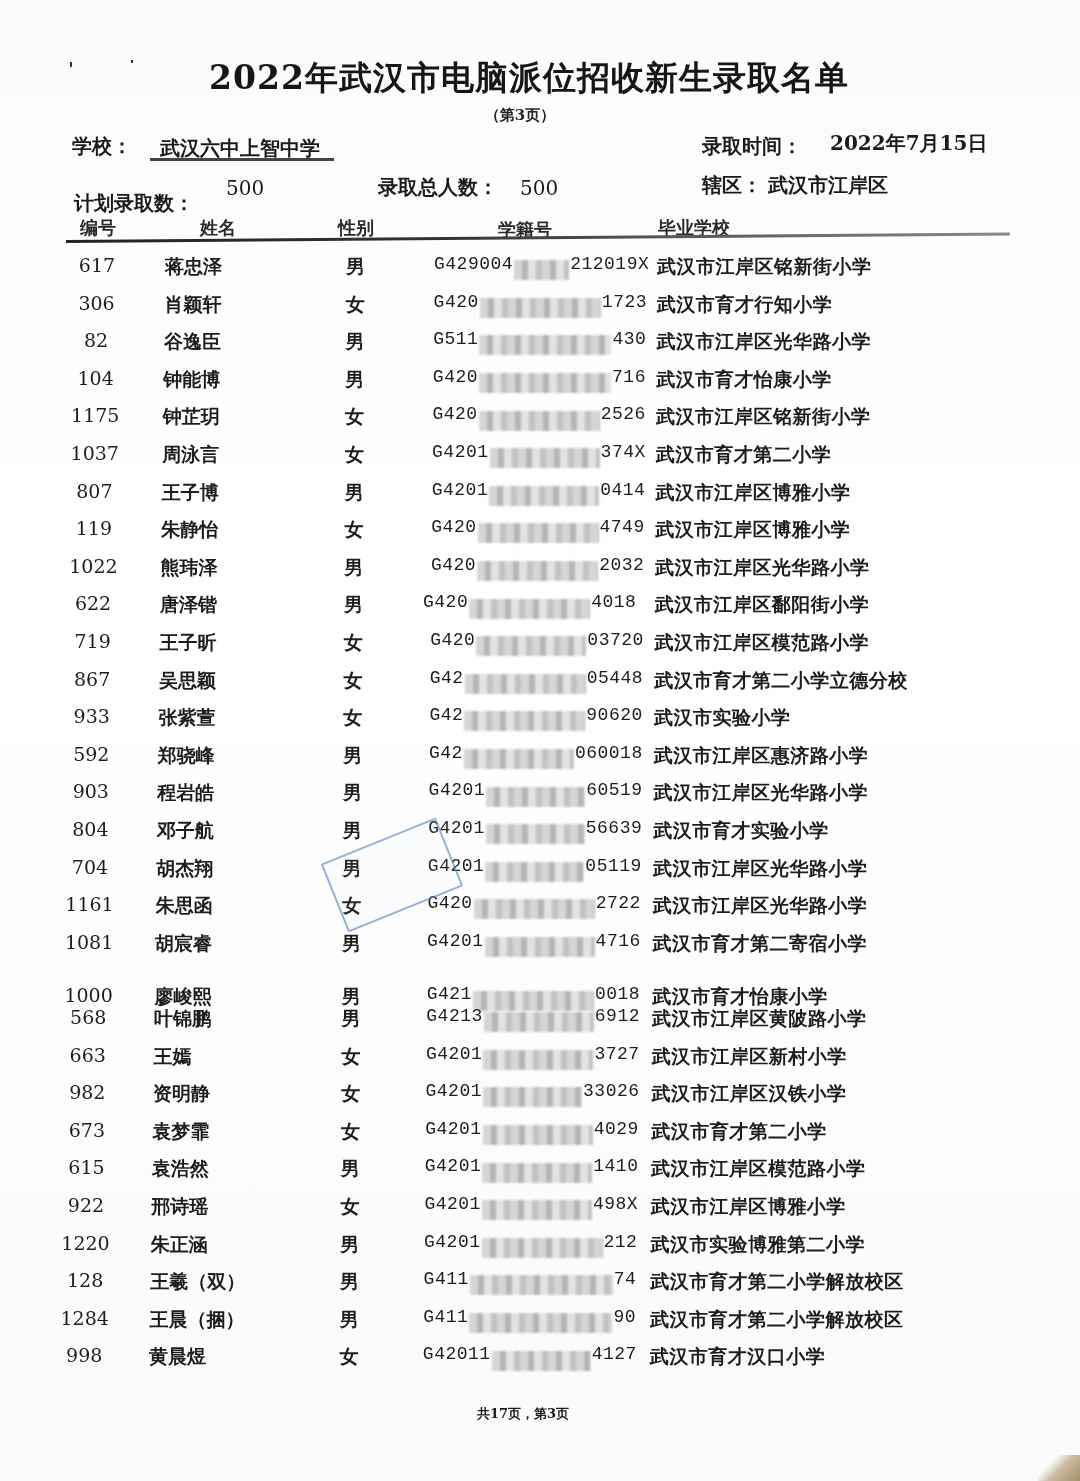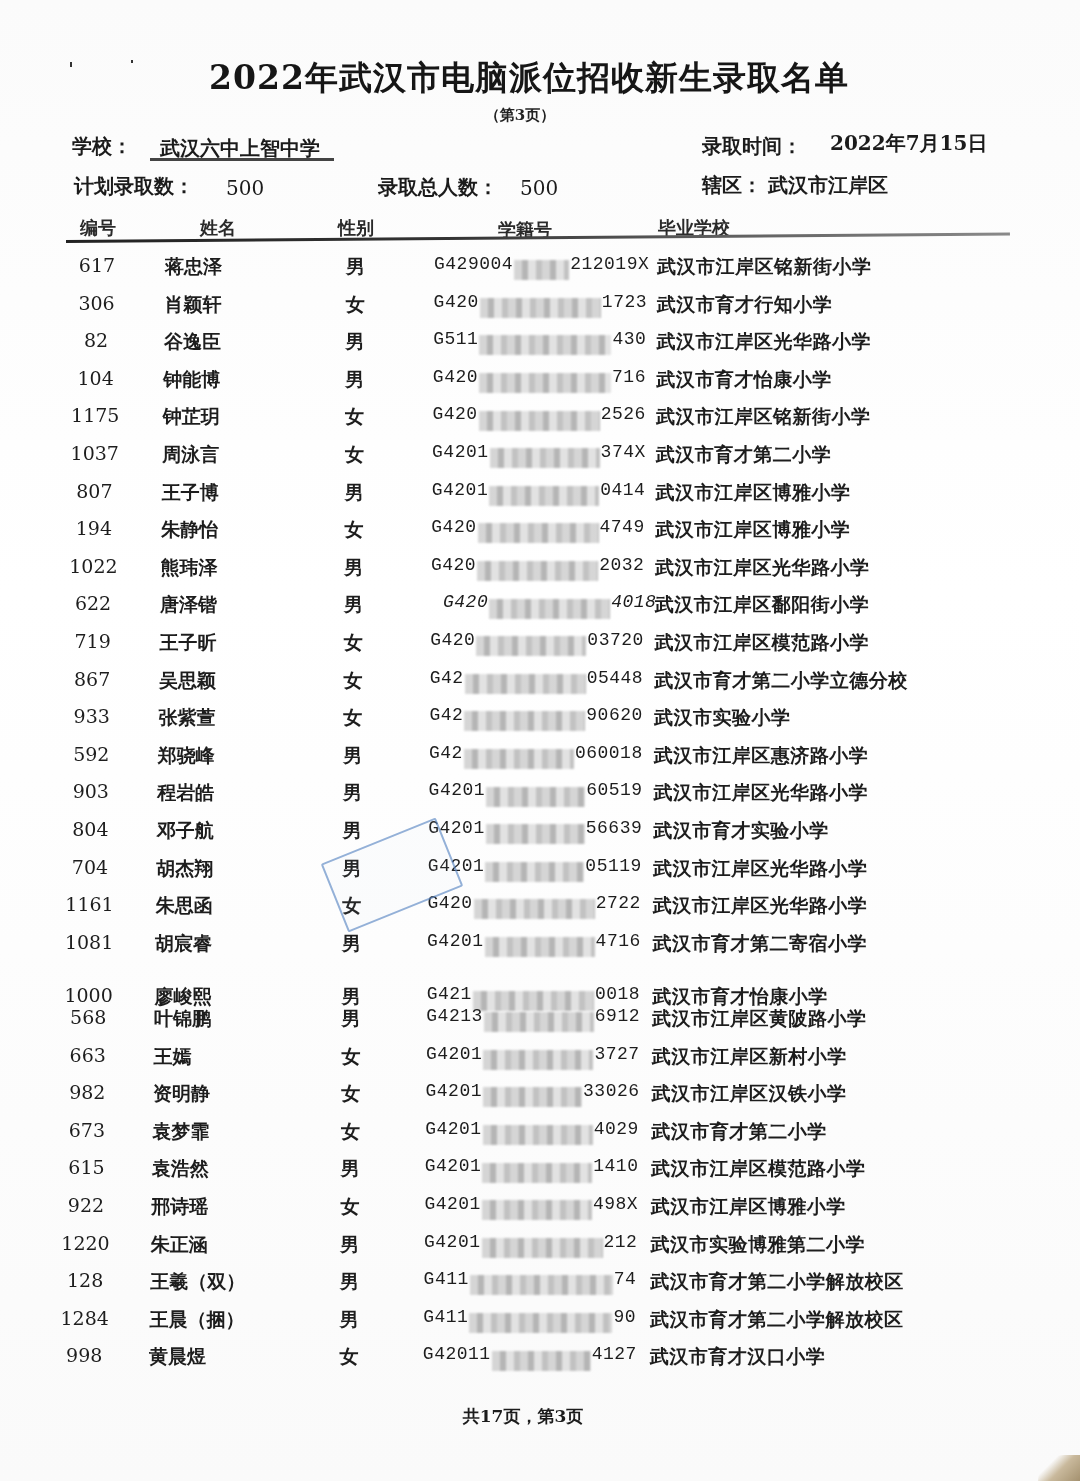--- a/index.html
+++ b/index.html
@@ -116,21 +116,21 @@
       border-radius: 2px;
       transform: rotate(-22deg);
       opacity: 0.65;
       background: rgba(200,220,245,0.08);
     }
     .footer {
       position: absolute;
       top: 1405px;
       left: 0; width: 1046px;
       text-align: center;
-      font-size: 17px;
+      font-size: 13px;
       font-weight: bold;
       color: #1c1c1c;
     }
     .corner-shadow {
       position: absolute;
       right: 0; bottom: 0;
       width: 42px; height: 26px;
       background: linear-gradient(135deg, rgba(255,255,255,0) 30%, #c9b99c 55%, #a4916f 100%);
       border-top-left-radius: 30px;
     }
@@ -146,21 +146,21 @@
   <div class="title">2022年武汉市电脑派位招收新生录取名单</div>
   <div class="subtitle">（第3页）</div>
 
   <div class="meta" style="left:72px;top:133px;">学校：</div>
   <div class="meta" style="left:160px;top:135px;">武汉六中上智中学</div>
   <div class="school-underline"></div>
 
   <div class="meta" style="left:702px;top:133px;">录取时间：</div>
   <div class="meta" style="left:830px;top:130px;">2022年7月15日</div>
 
-  <div class="meta" style="left:74px;top:173px;">计划录取数：</div>
+  <div class="meta" style="left:74px;top:190px;">计划录取数：</div>
   <div class="meta" style="left:226px;top:176px;font-weight:normal;">500</div>
 
   <div class="meta" style="left:378px;top:174px;">录取总人数：</div>
   <div class="meta" style="left:520px;top:176px;font-weight:normal;">500</div>
 
   <div class="meta" style="left:702px;top:172px;">辖区：</div>
   <div class="meta" style="left:768px;top:172px;">武汉市江岸区</div>
 
   <div class="head-row">
     <span style="left:80px;">编号</span>
@@ -215,38 +215,38 @@
         <span class="c-school" style="left: 655.763px;">武汉市育才第二小学</span>
       </div>
       <div class="row" style="top: 225.6px;">
         <span class="c-no" style="left: 59.36px;">807</span>
         <span class="c-name" style="left: 161.7px;">王子博</span>
         <span class="c-sex" style="left: 344.68px;">男</span>
         <span class="c-id" style="left: 431.69px;"><span style="position: static;">G4201</span><span class="blur" style="position: relative; width: 110px;"></span><span style="position: static;">0414</span></span>
         <span class="c-school" style="left: 655.515px;">武汉市江岸区博雅小学</span>
       </div>
       <div class="row" style="top: 263.2px;">
-        <span class="c-no" style="left: 58.92px;">194</span>
+        <span class="c-no" style="left: 58.92px;">119</span>
         <span class="c-name" style="left: 161.15px;">朱静怡</span>
         <span class="c-sex" style="left: 344.46px;">女</span>
         <span class="c-id" style="left: 431.305px;"><span style="position: static;">G420</span><span class="blur" style="position: relative; width: 121px;"></span><span style="position: static;">4749</span></span>
         <span class="c-school" style="left: 655.268px;">武汉市江岸区博雅小学</span>
       </div>
       <div class="row" style="top: 300.8px;">
         <span class="c-no" style="left: 58.48px;">1022</span>
         <span class="c-name" style="left: 160.6px;">熊玮泽</span>
         <span class="c-sex" style="left: 344.24px;">男</span>
         <span class="c-id" style="left: 430.92px;"><span style="position: static;">G420</span><span class="blur" style="position: relative; width: 121px;"></span><span style="position: static;">2032</span></span>
         <span class="c-school" style="left: 655.02px;">武汉市江岸区光华路小学</span>
       </div>
       <div class="row" style="top: 338.4px;">
         <span class="c-no" style="left: 58.04px;">622</span>
         <span class="c-name" style="left: 160.05px;">唐泽锴</span>
         <span class="c-sex" style="left: 344.02px;">男</span>
-        <span class="c-id" style="left: 443px; font-style: italic;"><span style="position: static;">G420</span><span class="blur" style="position: relative; width: 121px;"></span><span style="position: static;">4018</span></span>
+        <span class="c-id" style="left: 423px;"><span style="position: static;">G420</span><span class="blur" style="position: relative; width: 121px;"></span><span style="position: static;">4018</span></span>
         <span class="c-school" style="left: 654.773px;">武汉市江岸区鄱阳街小学</span>
       </div>
       <div class="row" style="top: 376px;">
         <span class="c-no" style="left: 57.6px;">719</span>
         <span class="c-name" style="left: 159.5px;">王子昕</span>
         <span class="c-sex" style="left: 343.8px;">女</span>
         <span class="c-id" style="left: 430.15px;"><span style="position: static;">G420</span><span class="blur" style="position: relative; width: 110px;"></span><span style="position: static;">03720</span></span>
         <span class="c-school" style="left: 654.525px;">武汉市江岸区模范路小学</span>
       </div>
       <div class="row" style="top: 413.6px;">

